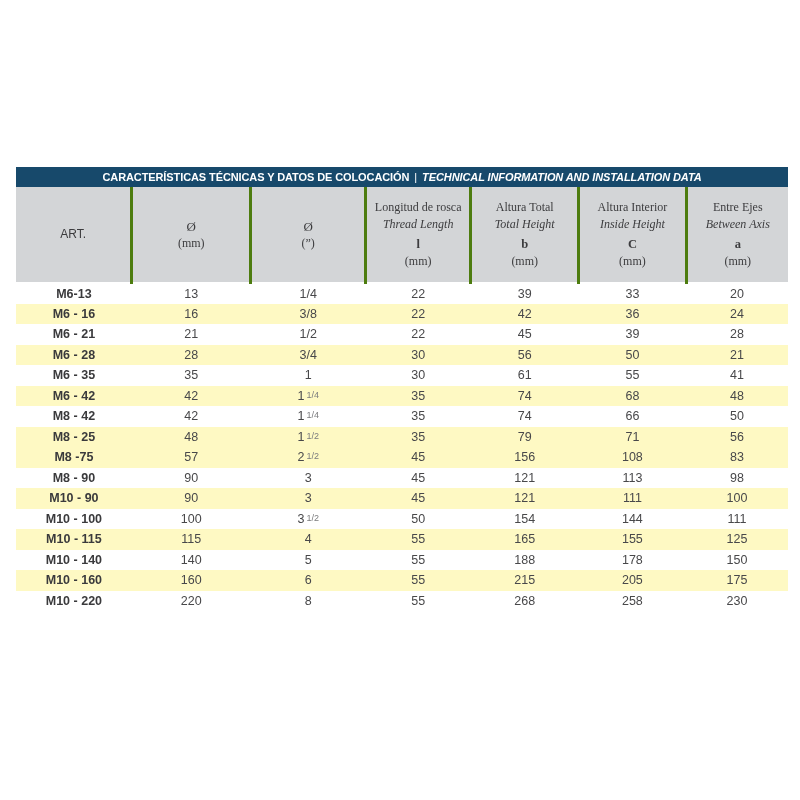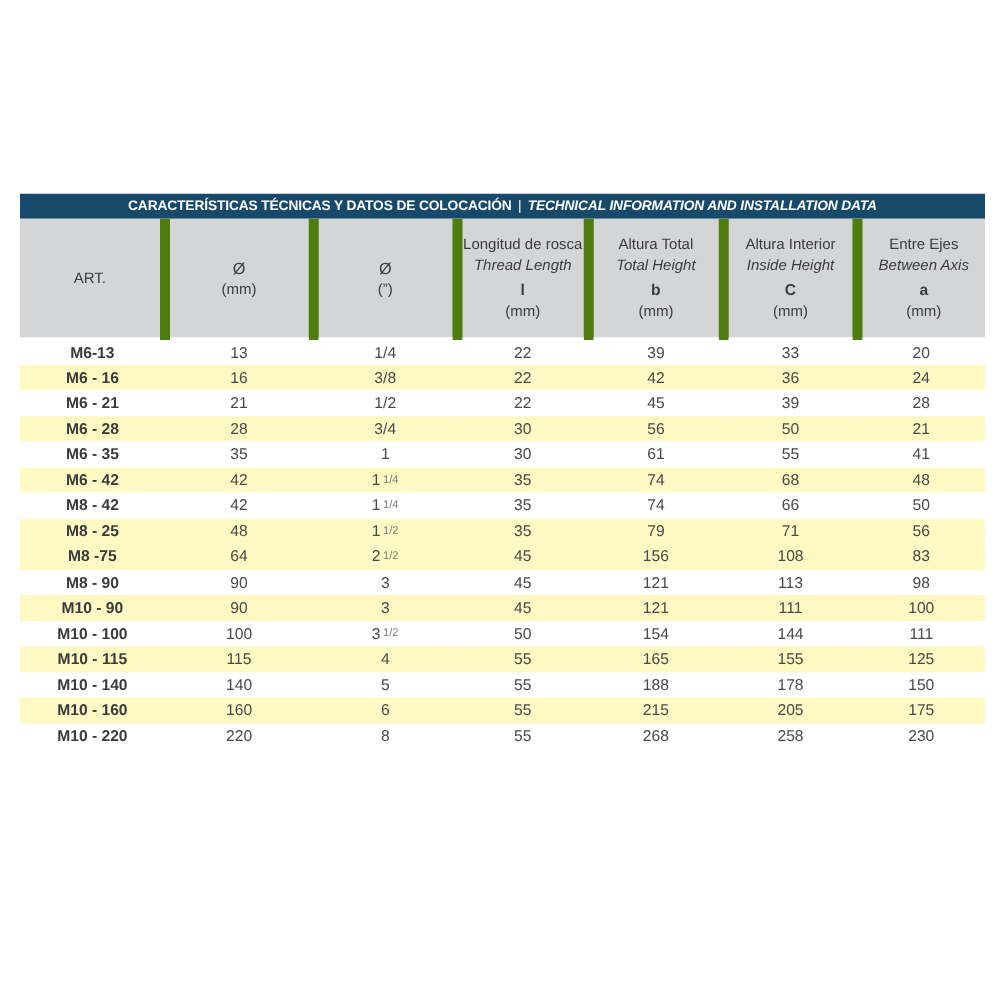--- a/index.html
+++ b/index.html
@@ -5,21 +5,21 @@
   * { box-sizing: border-box; }
   html, body { margin: 0; padding: 0; }
   body {
     width: 800px; height: 800px;
     background: #ffffff;
     font-family: "Liberation Sans", sans-serif;
     color: #3d3d3f;
   }
   .sheet { position: relative; width: 800px; height: 800px; background: #ffffff; overflow: hidden; }
 
-  .tablewrap { position: absolute; left: 16px; top: 155px; width: 772px; }
+  .tablewrap { position: absolute; left: 16px; top: 167px; width: 772px; }
 
   .titlebar {
     background: #17496b;
     color: #ffffff;
     height: 20px;
     line-height: 20px;
     text-align: center;
     font-size: 11px;
     font-weight: bold;
     letter-spacing: -0.1px;
@@ -35,21 +35,21 @@
     height: 96px;
     vertical-align: middle;
     text-align: center;
     font-weight: normal;
     font-size: 12px;
     color: #3c3c3e;
     padding: 0;
     line-height: 17px;
     border-bottom: 2px solid #ffffff;
   }
-  thead th + th { border-left: 8px solid #4d7c0f; }
+  thead th + th { border-left: 3px solid #4d7c0f; font-family: Liberation Serif, serif; }
   thead .en { font-style: italic; }
   thead .letter { font-weight: bold; margin-top: 3px; font-size: 12.5px; }
   thead .sym { font-size: 13px; }
 
   tbody td {
     height: 20.5px;
     text-align: center;
     vertical-align: middle;
     font-size: 12.5px;
     color: #48484a;
@@ -195,21 +195,21 @@
     <td class="art">M8 - 25</td>
     <td>48</td>
     <td><span class="whole">1</span><span class="frac">1/2</span></td>
     <td>35</td>
     <td>79</td>
     <td>71</td>
     <td>56</td>
   </tr>
           <tr class="alt">
     <td class="art">M8 -75</td>
-    <td>64</td>
+    <td>57</td>
     <td><span class="whole">2</span><span class="frac">1/2</span></td>
     <td>45</td>
     <td>156</td>
     <td>108</td>
     <td>83</td>
   </tr>
           <tr>
     <td class="art">M8 - 90</td>
     <td>90</td>
     <td><span class="whole">3</span><span class="frac"></span></td>

